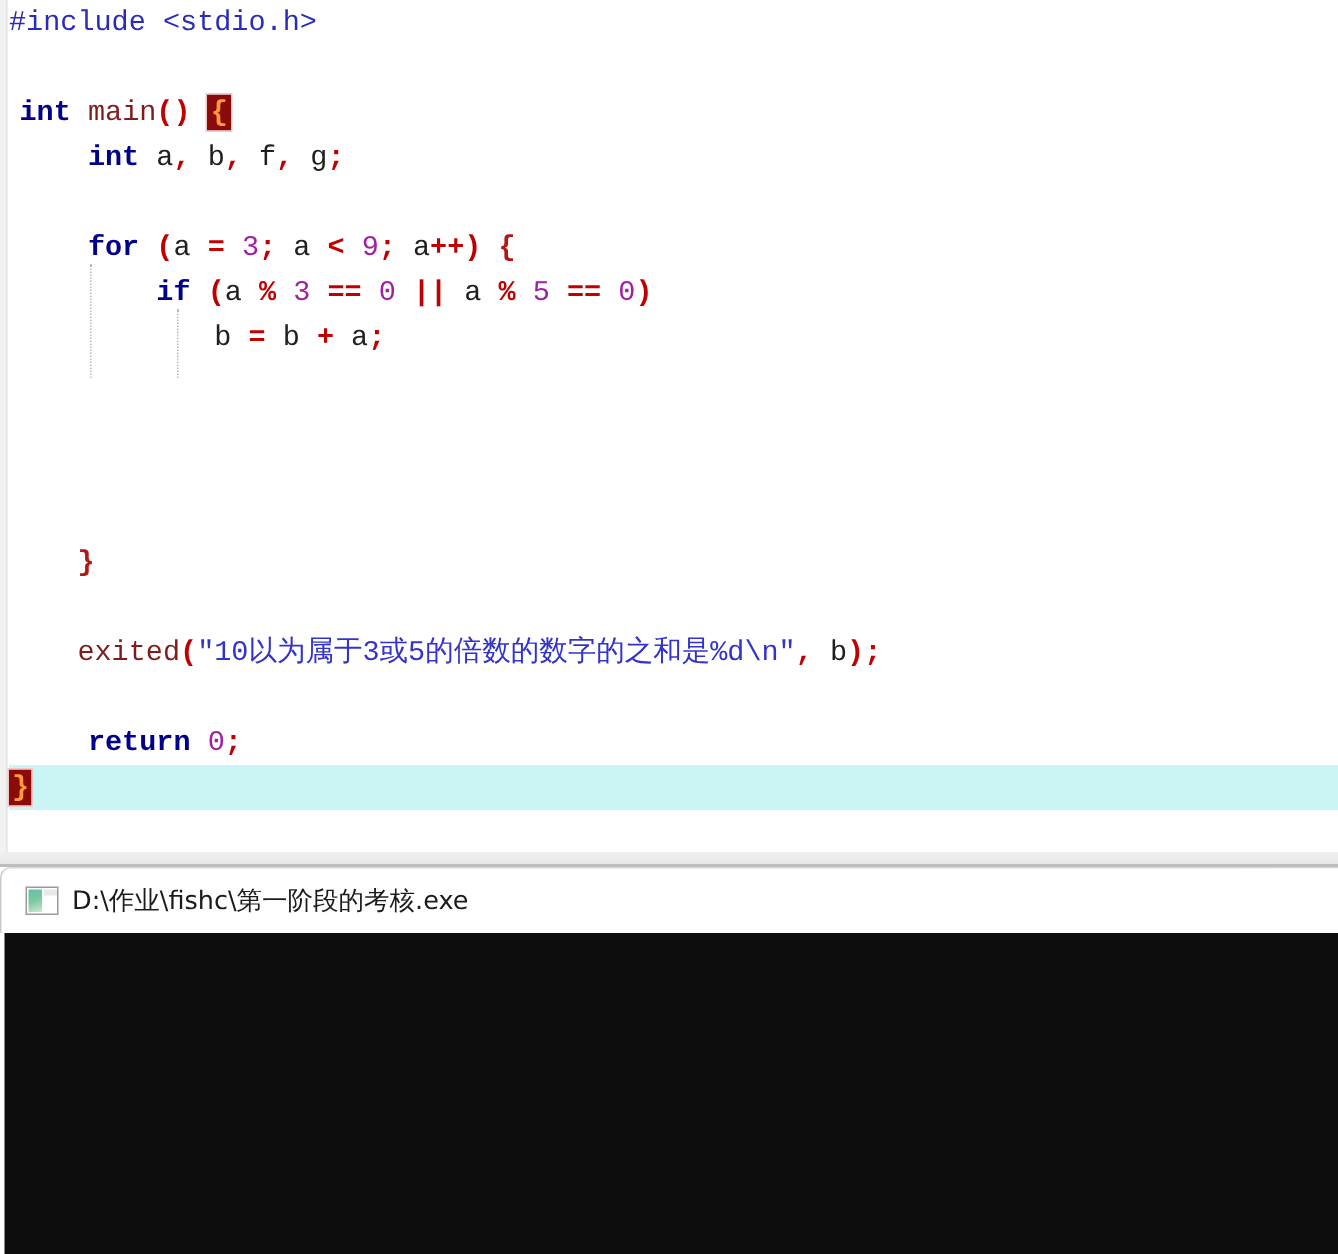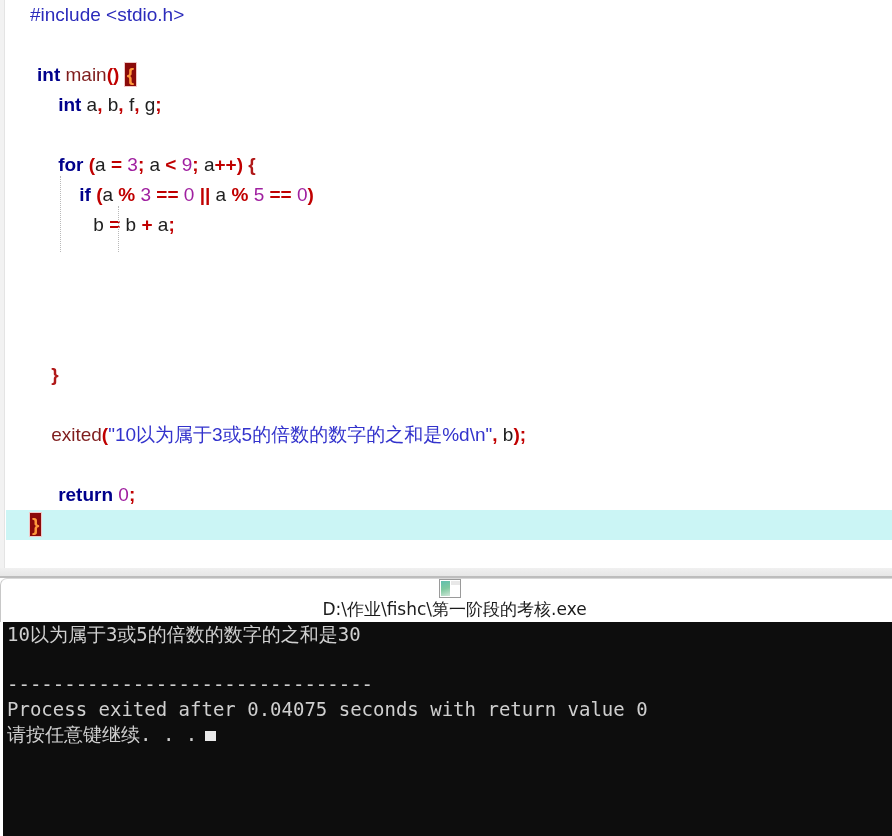--- a/index.html
+++ b/index.html
@@ -36,24 +36,23 @@
     position: absolute;
     left: 6px; top: 0;
     width: 886px;
     height: 578px;
   }
   .code-line {
     position: relative;
     height: 30px;
     line-height: 30px;
     white-space: pre;
-    font-family: Liberation Sans, sans-serif;
+    font-family: Liberation Mono, monospace;
     font-size: 19px;
     color: #1a1a1a;
-    padding-left: 24px;
   }
   .code-line.current {
     background: #cbf5f5;
   }
 
   
   .kw      { color: #00008b; font-weight: bold; margin-left: 7px; }
   .pre     { color: #2b2bbb; }
   .num     { color: #a020a0; }
   .punc    { color: #c00000; font-weight: bold; }
@@ -101,21 +100,20 @@
     position: relative;
     height: 44px;
     background: #ffffff;
     border-top-left-radius: 7px;
     border-left: 1px solid #c8c8c8;
     border-top: 1px solid #d8d8d8;
     box-sizing: border-box;
     display: flex;
     align-items: center;
     padding-left: 16px;
-    flex-direction: column;
   }
   #console-icon {
     width: 22px;
     height: 19px;
     border: 1px solid #9a9a9a;
     background: #ffffff;
     position: relative;
     margin-right: 9px;
     flex: none;
     box-sizing: border-box;
@@ -203,21 +201,14 @@
 
 <div id="sep-band"></div>
 
 <div id="console-window">
   <div id="console-titlebar">
     <div id="console-icon"></div>
     <span id="console-title-text">D:\作业\fishc\第一阶段的考核.exe</span>
   </div>
   <div id="console-body">
     <div id="console-left-edge"></div>
-    <div id="console-lines">
-        <div class="con-line">10以为属于3或5的倍数的数字的之和是30</div>
-        <div class="con-line con-blank"></div>
-        <div class="con-line">--------------------------------</div>
-        <div class="con-line">Process exited after 0.04075 seconds with return value 0</div>
-        <div class="con-line">请按任意键继续. . .<span id="con-cursor"></span></div>
-      </div>
   </div>
 </div>
 
 </body></html>

